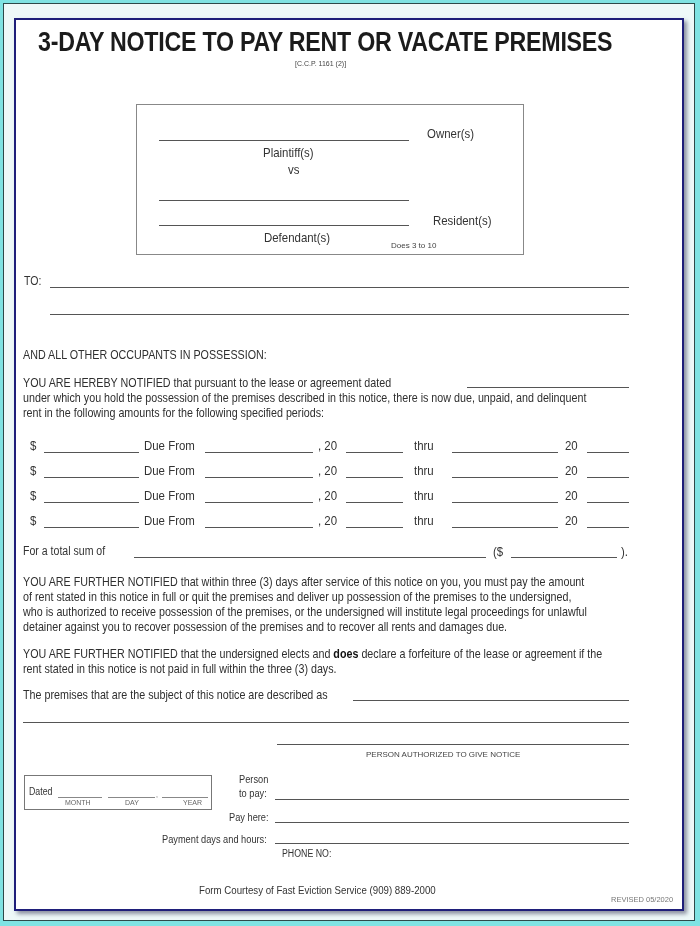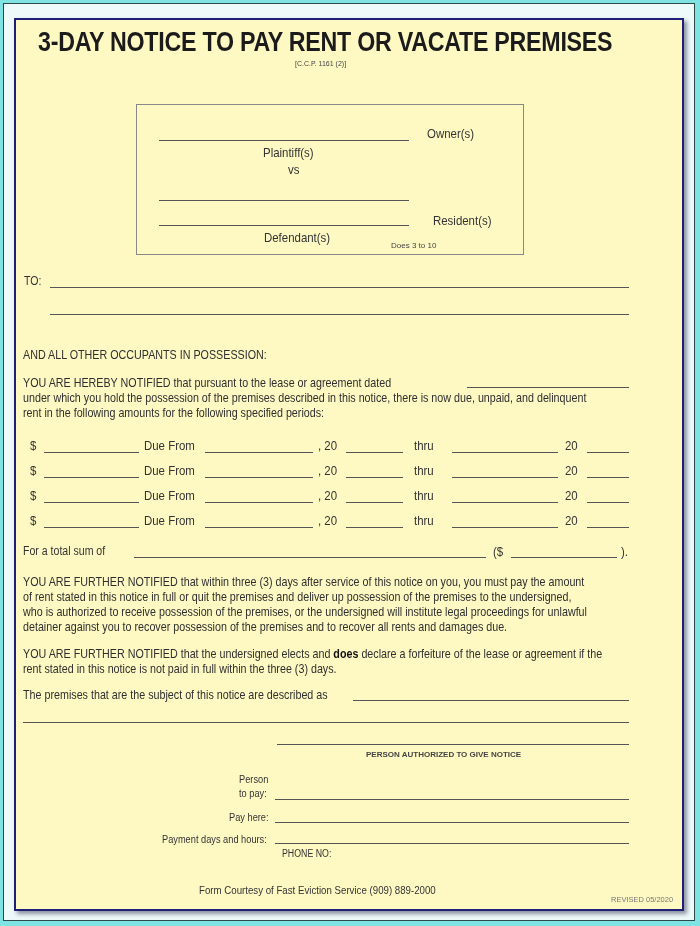--- a/index.html
+++ b/index.html
@@ -11,21 +11,21 @@
     position: relative;
   }
   .outer-frame {
     position: absolute; left: 3px; top: 3px; width: 692px; height: 918px;
     border: 1px solid #2d4a4a;
     background: #eef9f9;
     box-sizing: border-box;
   }
   .page {
     position: absolute; left: 14px; top: 18px; width: 670px; height: 893px;
-    background: #fef9c3;
+    background: #ffffff;
     border: 2px solid #1f1f7a;
     box-sizing: border-box;
     box-shadow: 3px 3px 4px rgba(60,60,90,0.55);
   }
   .abs { position: absolute; white-space: nowrap; }
   .line { position: absolute; height: 0; border-top: 1px solid #555; }
   .title {
     left: 22px; top: 7px;
     font-size: 27px; font-weight: bold; color: #1b1b1b;
     letter-spacing: -0.3px;
@@ -147,22 +147,32 @@
   <div class="para" style="top:627px;">
     <div><span>YOU ARE FURTHER NOTIFIED that the undersigned elects and </span><b>does</b><span> declare a forfeiture of the lease or agreement if the</span></div>
     <div>rent stated in this notice is not paid in full within the three (3) days.</div>
   </div>
 
   <div class="para" style="top:668px;">The premises that are the subject of this notice are described as</div>
   <div class="line" style="left:337px; top:680px; width:276px;"></div>
   <div class="line" style="left:7px; top:702px; width:606px;"></div>
 
   <div class="line" style="left:261px; top:724px; width:352px;"></div>
-  <div class="abs tiny" style="left:350px; top:730px; font-size:8px; color:#444;font-weight:bold;">PERSON AUTHORIZED TO GIVE NOTICE</div>
+  <div class="abs tiny" style="left:350px; top:730px; font-size:8px; color:#444;">PERSON AUTHORIZED TO GIVE NOTICE</div>
 
+  <div class="dated-box">
+    <div class="abs label12" style="left:4px; top:10px; font-size:10px;">Dated</div>
+    <div class="line" style="left:33px; top:21px; width:44px; border-color:#888;"></div>
+    <div class="abs tiny" style="left:40px; top:23px;">MONTH</div>
+    <div class="line" style="left:83px; top:21px; width:47px; border-color:#888;"></div>
+    <div class="abs tiny" style="left:100px; top:23px;">DAY</div>
+    <div class="abs tiny" style="left:131px; top:15px;">,</div>
+    <div class="line" style="left:137px; top:21px; width:46px; border-color:#888;"></div>
+    <div class="abs tiny" style="left:158px; top:23px;">YEAR</div>
+  </div>
 
   <div class="abs label12" style="left:223px; top:753px; font-size:10.5px;">Person</div>
   <div class="abs label12" style="left:223px; top:767px; font-size:10.5px;">to pay:</div>
   <div class="line" style="left:259px; top:779px; width:354px;"></div>
 
   <div class="abs label12" style="left:213px; top:791px; font-size:10.5px;">Pay here:</div>
   <div class="line" style="left:259px; top:802px; width:354px;"></div>
 
   <div class="abs label12" style="left:146px; top:813px; font-size:10.5px;">Payment days and hours:</div>
   <div class="line" style="left:259px; top:823px; width:354px;"></div>

